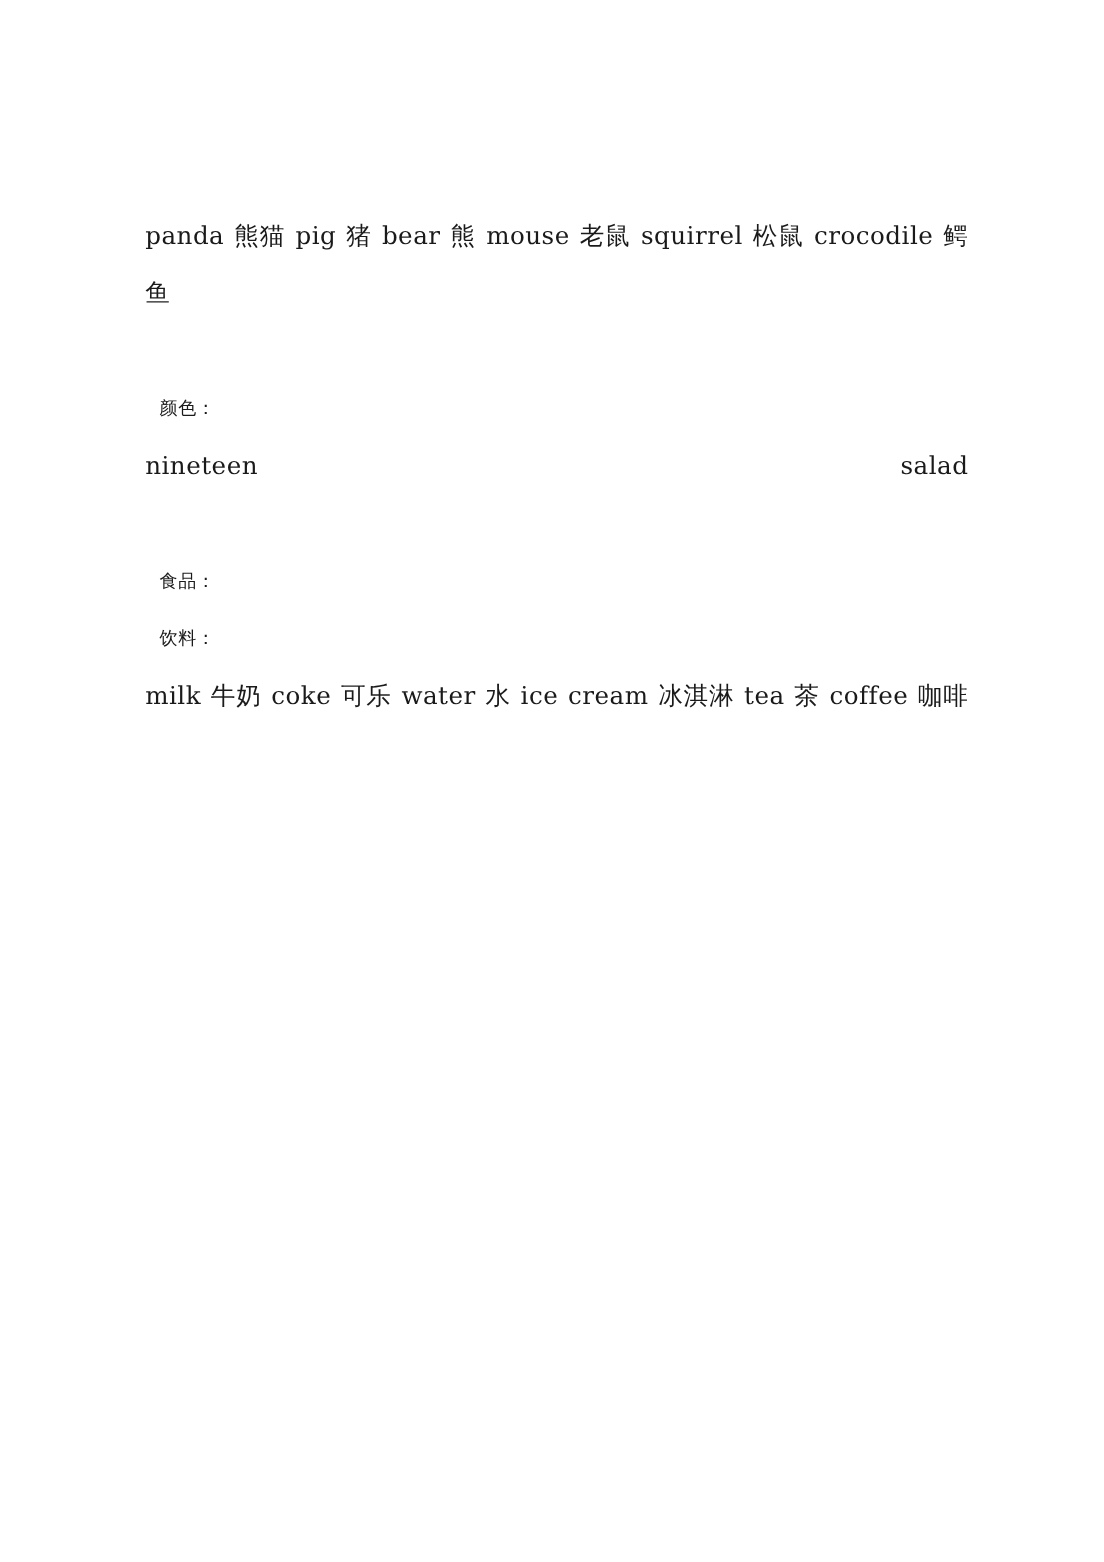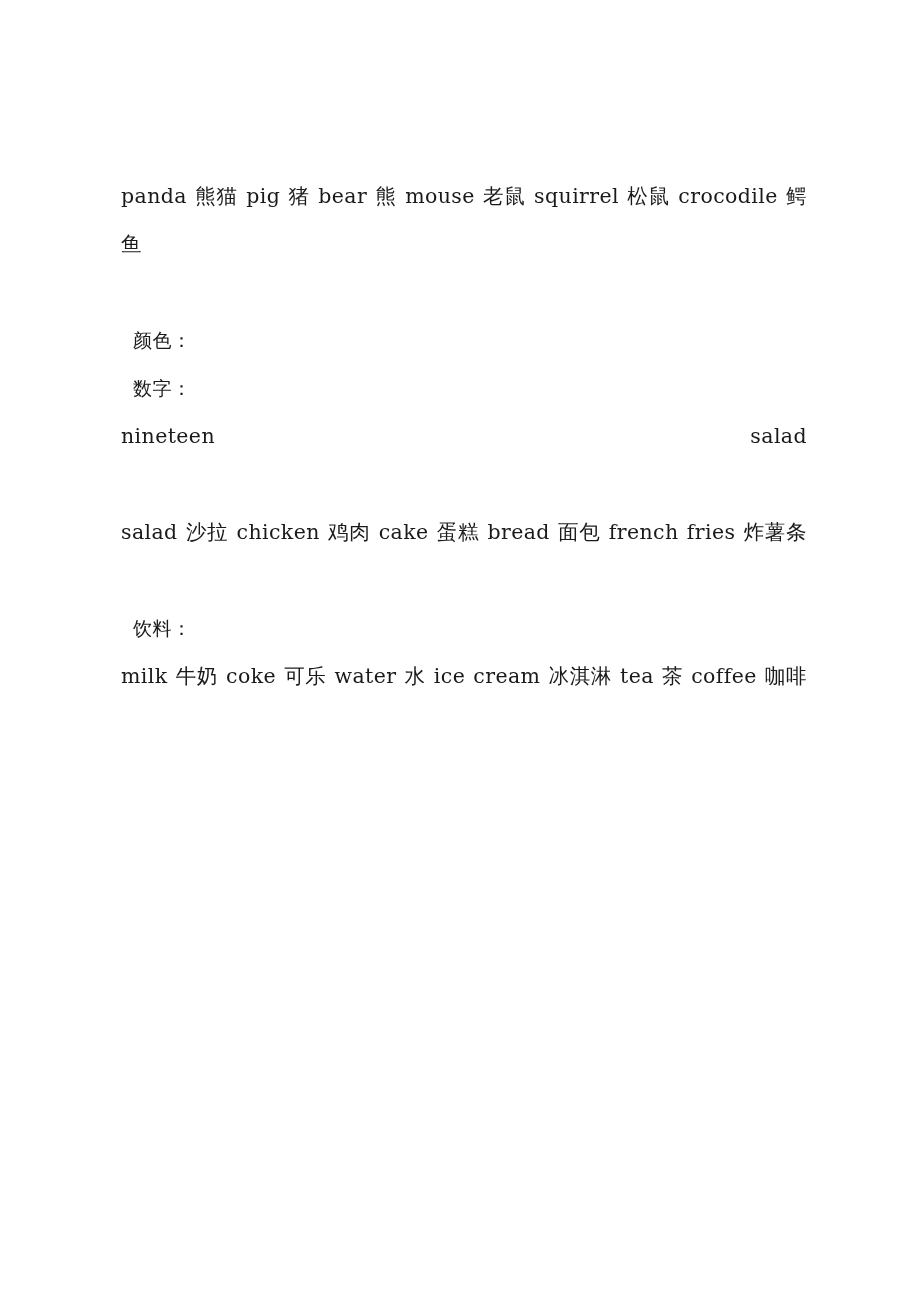--- a/index.html
+++ b/index.html
@@ -45,21 +45,21 @@
 
   
   .vocab-line::after {
     content: "";
     display: inline-block;
     width: 100%;
     height: 0;
   }
 
   .section-heading {
-    font-size: 19px;
+    font-size: 15px;
     line-height: 48px;
     margin: 0;
     padding-left: 12px;
     letter-spacing: 0.5px;
     text-align: left;
   }
 
   .cjk {
     font-family: "DejaVu Serif", "Liberation Serif", serif;
   }
@@ -67,22 +67,21 @@
 </head>
 <body>
 
 <div class="page">
   <div class="doc-body">
 
     <p class="vocab-line cjk">panda 熊猫     pig 猪     bear 熊     mouse 老鼠     squirrel 松鼠 crocodile 鳄鱼</p>
 
     <p class="section-heading cjk">颜色：</p>
 
-    <p class="section-heading cjk">数字：</p>
     <p class="vocab-line cjk">nineteen     salad</p>
 
-    <p class="vocab-line cjk">salad 沙拉     chicken 鸡肉     cake 蛋糕   bread 面包     french fries 炸薯条</p>
+    <p class="section-heading cjk">食品：</p>
 
     <p class="section-heading cjk">饮料：</p>
     <p class="vocab-line cjk">milk 牛奶     coke 可乐     water 水     ice cream 冰淇淋     tea 茶     coffee 咖啡</p>
 
   </div>
 </div>
 
 </body></html>

